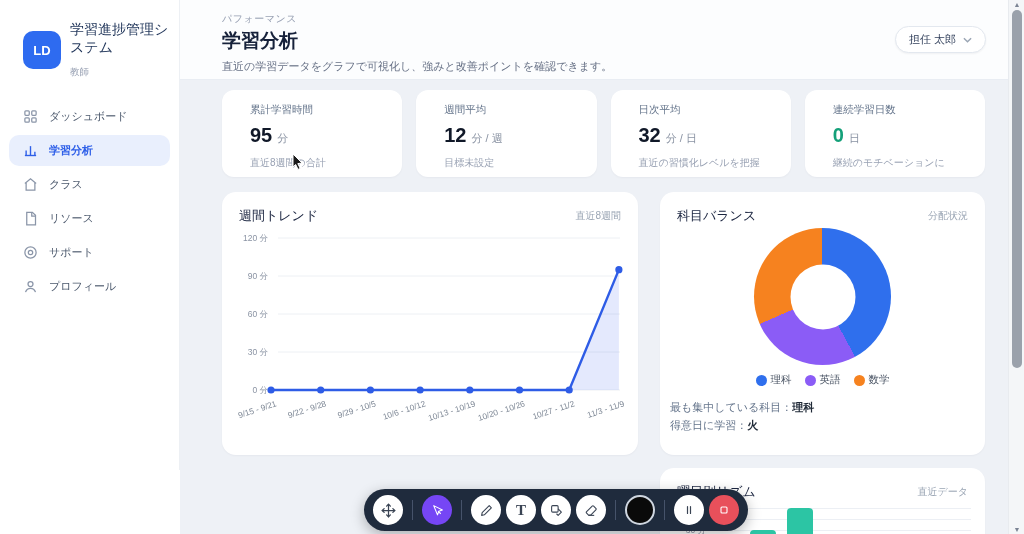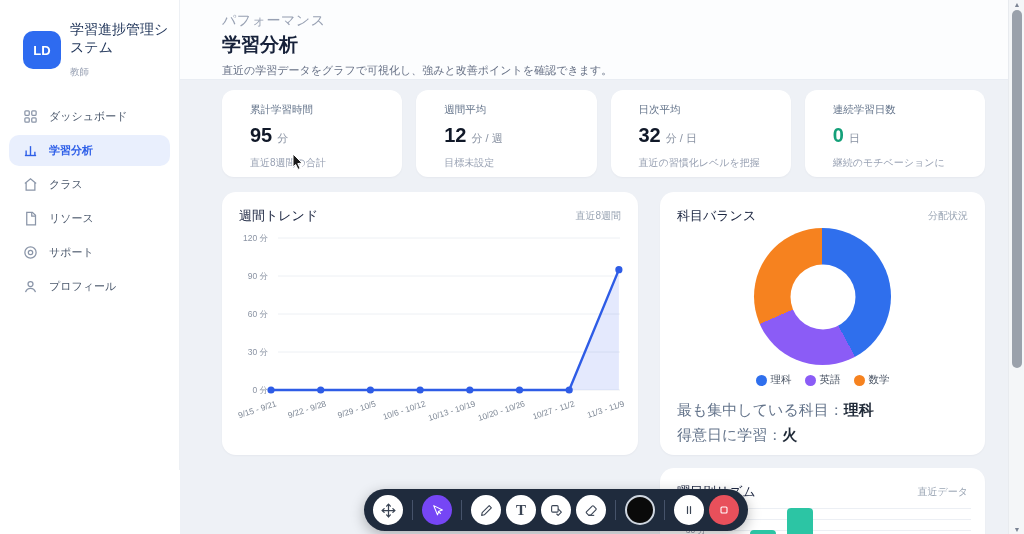--- a/index.html
+++ b/index.html
@@ -22,21 +22,21 @@
   .nav-item .nicon { width:15px; height:15px; flex:none; display:flex; align-items:center; }
   .nav-item svg { stroke:#8a95a8; }
   .nav-item.active { background:#e9effd; color:#2e5fe8; font-weight:bold; }
   .nav-item.active svg { stroke:#2e5fe8; }
 
   
   .main { position:absolute; left:180px; top:0; right:16px; bottom:0;
     background:#eef1f6; }
   .page-header { background:#fcfdfe; border-bottom:1px solid #e9edf3;
     padding:12px 24px 14px 42px; position:relative; height:80px; }
-  .crumb { font-size:14px; color:#98a1b3; letter-spacing:.5px; }
+  .crumb { font-size:10px; color:#98a1b3; letter-spacing:.5px; }
   .page-title { font-size:19px; font-weight:bold; color:#16213a; margin-top:2px; }
   .page-desc { font-size:11px; color:#667085; margin-top:5px; }
   .user-pill { position:absolute; right:22px; top:26px; background:#fff;
     border:1px solid #e3e8ef; border-radius:14px; height:27px; padding:0 13px;
     display:flex; align-items:center; gap:7px; font-size:11px; color:#33415c;
     box-shadow:0 1px 2px rgba(16,24,40,.05); cursor:pointer; }
 
   
   .stats { position:absolute; left:42px; top:90px; right:23px; display:flex; gap:14px; }
   .stat-card { flex:1; background:#fff; border-radius:12px; padding:13px 28px;
@@ -60,21 +60,21 @@
   .rhythm-card { left:480px; top:468px; width:325px; height:120px; }
 
   
   .donut-wrap { position:absolute; left:0; top:36px; width:100%; display:flex; justify-content:center; }
   .donut { width:137px; height:137px; border-radius:50%; position:relative; }
   .donut-hole { position:absolute; left:50%; top:50%; width:65px; height:65px;
     transform:translate(-50%,-50%); background:#fff; border-radius:50%; }
   .legend { position:absolute; top:181px; width:100%; display:flex; justify-content:center; gap:13px; }
   .legend-item { display:flex; align-items:center; gap:4px; font-size:10.5px; color:#4b5565; }
   .legend-dot { width:11px; height:11px; border-radius:50%; }
-  .balance-foot { position:absolute; left:17px; top:206px; font-size:15px; color:#64748b; line-height:1.65; }
+  .balance-foot { position:absolute; left:10px; top:206px; font-size:11px; color:#64748b; line-height:1.65; }
   .balance-foot b { color:#1f2937; }
 
   
   .rhythm-chart { position:absolute; left:0; top:30px; right:0; height:90px; }
   .r-grid { position:absolute; left:50px; right:14px; height:1px; background:#eceff4; }
   .r-label { position:absolute; left:8px; width:38px; text-align:right; font-size:8.5px; color:#8a93a3; }
   .r-bar { position:absolute; width:26px; background:#2cc5a4; border-radius:4px 4px 0 0; }
 
   
   .toolbar { position:absolute; left:364px; top:489px; height:42px; z-index:5;
@@ -173,20 +173,26 @@
         <span>プロフィール</span>
       </div>
     </div>
   </div>
 
   <div class="main">
     <div class="page-header">
       <div class="crumb">パフォーマンス</div>
       <div class="page-title">学習分析</div>
       <div class="page-desc">直近の学習データをグラフで可視化し、強みと改善ポイントを確認できます。</div>
+      <div class="user-pill">
+        <span>担任 太郎</span>
+        <svg width="9" height="6" viewBox="0 0 10 6" fill="none" stroke="#9aa5b4" stroke-width="1.6">
+            <path d="M1 1l4 4 4-4"></path>
+          </svg>
+      </div>
     </div>
 
     <div class="stats">
       <div class="stat-card">
         <div class="stat-label">累計学習時間</div>
         <div class="stat-valrow">
           <span class="stat-value" style="color: rgb(16, 24, 40);">95</span>
           <span class="stat-unit">分</span>
         </div>
         <div class="stat-note">直近8週間の合計</div>

